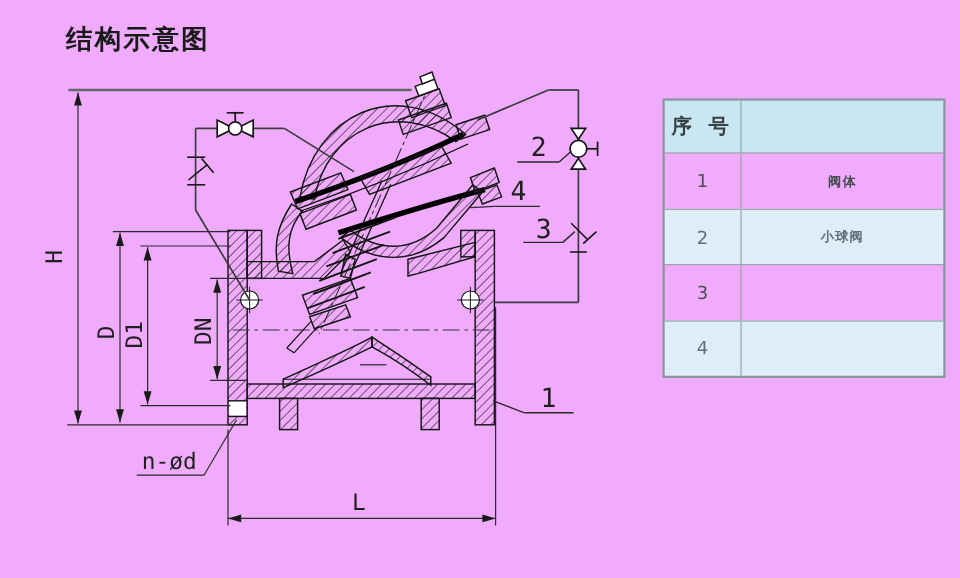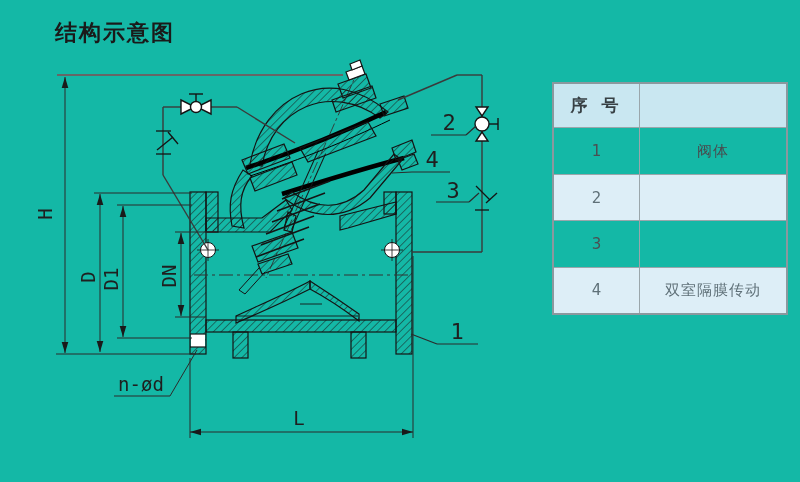--- a/index.html
+++ b/index.html
@@ -1,32 +1,32 @@
 <!DOCTYPE html>
 <html><head>
 <meta charset="utf-8">
 <style>
   html,body{margin:0;padding:0;background:#fff;}
-  .page{position:relative;width:800px;height:482px;background:#14b8a6;overflow:hidden;
+  .page{position:relative;width:800px;height:482px;background:#f0abfc;overflow:hidden;
         font-family:"DejaVu Sans","Liberation Sans",sans-serif;}
   .title{position:absolute;left:55px;top:18px;font-size:22px;font-weight:bold;
          color:#1a1a1a;letter-spacing:2px;}
   .drawing{position:absolute;left:0;top:0;}
   
   .parts-table{position:absolute;left:552px;top:82px;width:236px;height:233px;
                border:2px solid #8b989e;box-sizing:border-box;display:flex;flex-direction:column;}
   .t-row{display:flex;flex:47 0 0;border-top:1px solid #9aa6ab;}
   .t-row.header{flex:45 0 0;border-top:none;background:#c9e7f1;}
   .t-row.alt{background:#ddeef7;}
   .t-cell{display:flex;align-items:center;justify-content:center;box-sizing:border-box;}
-  .t-cell.c-no{width:86px;border-right:1px solid #9aa6ab;}
+  .t-cell.c-no{width:64px;border-right:1px solid #9aa6ab;}
   .t-cell.c-name{flex:1;}
   .t-row.header .t-cell{font-size:17px;font-weight:600;color:#374044;letter-spacing:4px;}
   .t-row .num{font-size:15px;color:#4a4f52;}
-  .t-row .nm{font-size:15px;color:#474c4f;letter-spacing:1px;}
+  .t-row .nm{font-size:11px;color:#474c4f;letter-spacing:1px;font-weight:bold;}
   .t-row.alt .num,.t-row.alt .nm{color:#5f7078;}
   svg text{font-family:"DejaVu Sans Mono","Liberation Sans",sans-serif;fill:#1f1f1f;}
   svg .co{font-size:22px;}
   svg .dm{font-size:19px;}
 </style>
 </head>
 <body>
 
 <div class="page">
 
@@ -227,23 +227,23 @@
   <div class="parts-table">
     <div class="t-row header">
       <div class="t-cell c-no">序 号</div>
     </div>
     <div class="t-row">
       <div class="t-cell c-no num">1</div>
       <div class="t-cell c-name nm">阀体</div>
     </div>
     <div class="t-row alt">
       <div class="t-cell c-no num">2</div>
+      <div class="t-cell c-name nm">小球阀</div>
     </div>
     <div class="t-row">
       <div class="t-cell c-no num">3</div>
     </div>
     <div class="t-row alt">
       <div class="t-cell c-no num">4</div>
-      <div class="t-cell c-name nm">双室隔膜传动</div>
     </div>
   </div>
 
 </div>
 
 </body></html>

